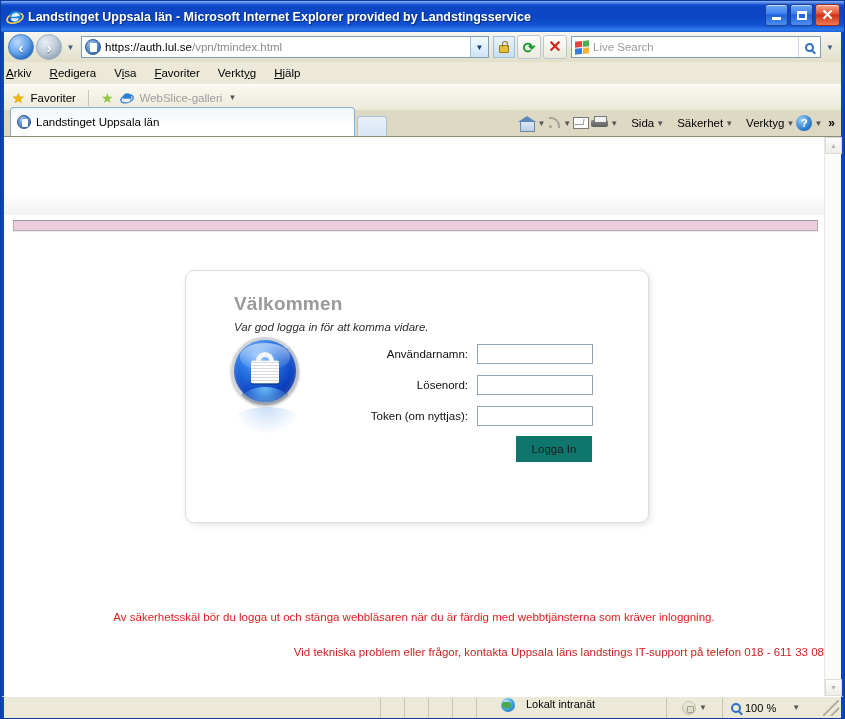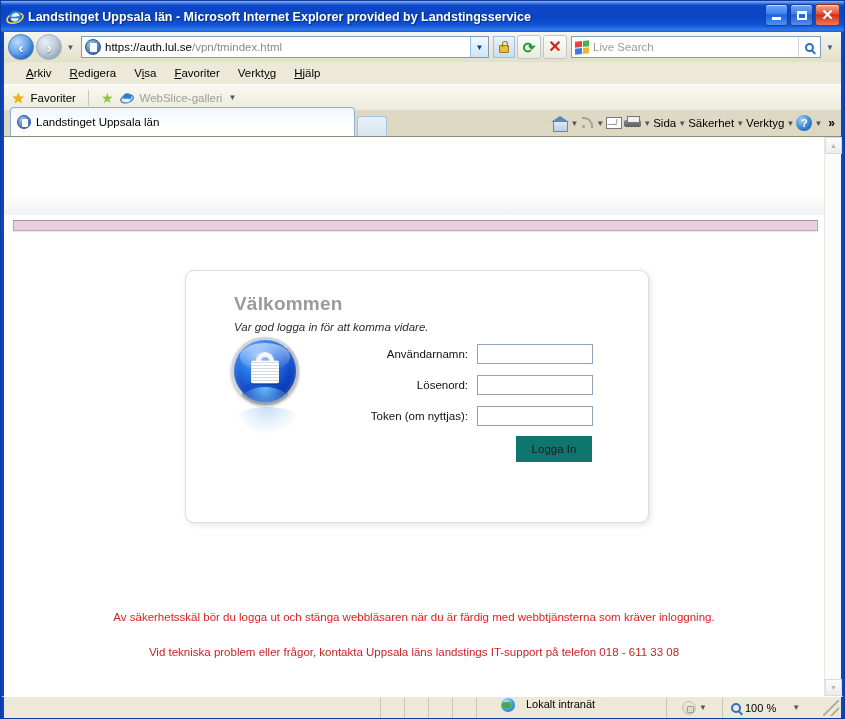--- a/index.html
+++ b/index.html
@@ -185,21 +185,21 @@
   .mag::after{ content:""; position:absolute; right:-4px; bottom:-3px; width:5px;height:2px;
                background:#2f6fc4; transform: rotate(45deg); }
   .search-dd { width: 14px; display:flex; align-items:center; justify-content:center;
                font-size:8px; color:#3c5a8a; cursor: default; }
 
   
   #menubar {
     height: 22px; flex: 0 0 22px;
     background: #ece9d8;
     display: flex; align-items: center;
-    padding-left: 22px; gap: 18px;
+    padding-left: 2px; gap: 18px;
   }
   .menu-item { font-size: 11.5px; color:#000; cursor:default; white-space: nowrap; }
   .menu-item u { text-decoration: underline; }
 
   
   #favbar {
     height: 26px; flex: 0 0 26px;
     background: linear-gradient(to bottom,#faf9f2,#eceada);
     border-top: 1px solid #ffffff;
     display:flex; align-items:center; padding-left: 8px; gap: 6px;
@@ -243,21 +243,21 @@
     width: 30px; height: 20px; margin-left: 2px;
     background: linear-gradient(to bottom,#e9f1fa,#d8e6f4);
     border: 1px solid #a8c2da; border-bottom:none;
     border-radius: 3px 3px 0 0;
   }
   #tab-right-tools {
     margin-left: auto; height: 26px; display:flex; align-items:center;
     padding-right: 6px; gap: 2px;
   }
   .tt { display:flex; align-items:center; gap:2px; cursor: default; }
-  .tt-label { font-size: 11.5px; color:#000; }
+  .tt-label { font-size: 11.5px; color:#000;margin-left:11px; }
   .home-icon { width:16px; height:15px; position:relative; }
   .home-icon::before{
     content:""; position:absolute; left:1px; top:5px; width:13px; height:9px;
     background: linear-gradient(to bottom,#dfe9f4,#b9cee4); border:1px solid #6c88a8;
   }
   .home-icon::after{
     content:""; position:absolute; left:-1px; top:0px; width:0;height:0;
     border-left:9px solid transparent; border-right:9px solid transparent;
     border-bottom:6px solid #5b86b8;
   }
@@ -412,21 +412,21 @@
     cursor: default;
   }
 
   
   #warn-text {
     position: absolute; left: 0; right: 0; top: 474px;
     text-align: center; font-size: 11.5px; color: #dd2222;
   }
   #support-text {
     position: absolute; left: 0; right: 0; top: 509px;
-    text-align: center; font-size: 11.5px; color: #cc2222;
+    text-align: right; font-size: 11.5px; color: #cc2222;
   }
 
   
   #vscroll {
     width: 17px; flex: 0 0 17px;
     background:#fbfbfa;
     border-left: 1px solid #e6e6e6;
     display:flex; flex-direction: column; justify-content: space-between;
   }
   .sb-arrow {

